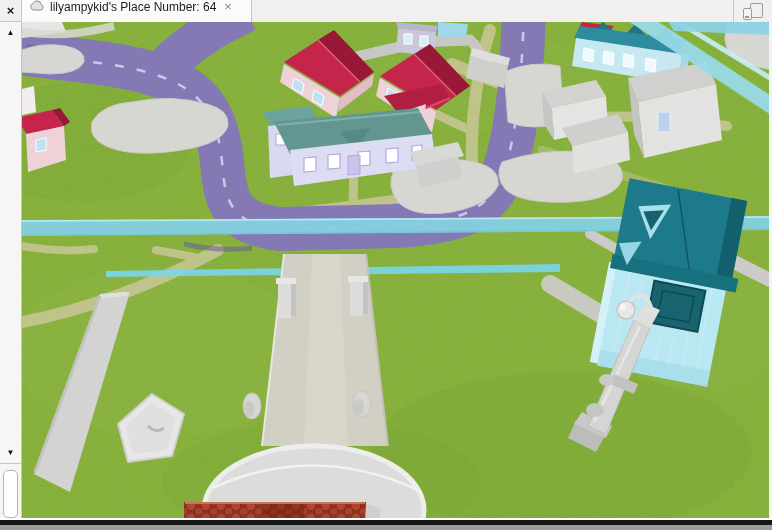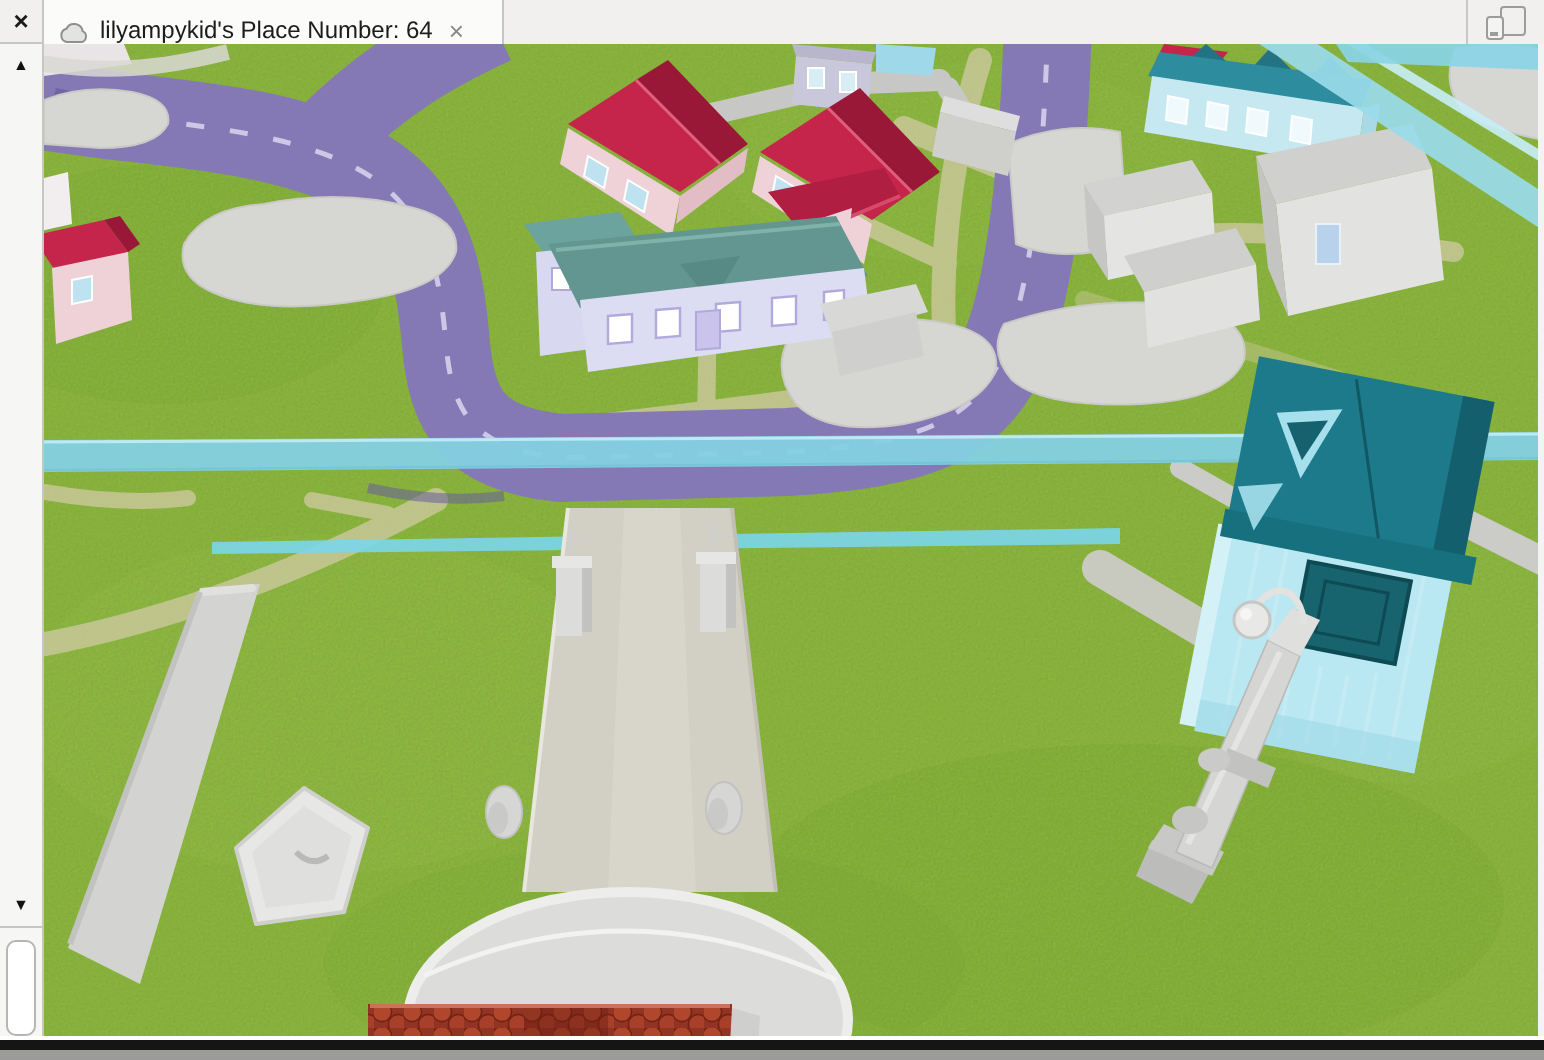--- a/index.html
+++ b/index.html
@@ -12,21 +12,21 @@
     --teal_roof:#1d7a8a; --teal_wall:#b9e7f2; --teal_door:#17646f;
     --ui_bar:#f1f0ee; --ui_tab:#fbfbfa; --ui_border:#c6c6c4; --ui_text:#1c1c1c;
     --bottom_bar:#151515;
   }
   *{margin:0;padding:0;box-sizing:border-box}
   body{font-family:"Liberation Sans",sans-serif;background:#dcdcda}
   .window{width:772px;height:530px;background:var(--ui_bar);overflow:hidden;position:relative}
   .tabbar{height:22px;display:flex;align-items:stretch;background:var(--ui_bar)}
   .strip-head{width:22px;border-right:1px solid var(--ui_border);border-bottom:1px solid var(--ui_border);
     display:flex;align-items:center;justify-content:center;font-size:13px;font-weight:bold;color:#1a1a1a}
-  .tab{width:230px;display:flex;align-items:flex-end;gap:5px;padding:0 7px;background:var(--ui_tab);
+  .tab{width:230px;display:flex;align-items:flex-start;gap:5px;padding:0 7px;background:var(--ui_tab);
     border-right:1px solid var(--ui_border);font-size:12px;color:var(--ui_text);white-space:nowrap}
   .tab-title{overflow:hidden;text-overflow:ellipsis}
   .tab-close{color:#8a8a88;font-size:13px;margin-left:3px;line-height:1}
   .tab-fill{flex:1}
   .tabbar-sep{width:1px;background:var(--ui_border)}
   .layout-btn{width:38px;display:flex;align-items:center;justify-content:center}
   .layout-icon{position:relative;width:24px;height:17px;display:block}
   .layout-icon .r1{position:absolute;right:2px;top:0;width:13px;height:15px;border:1.6px solid #9c9c9a;border-radius:2px;background:var(--ui_bar)}
   .layout-icon .r2{position:absolute;left:2px;bottom:0;width:9px;height:12px;border:1.6px solid #9c9c9a;border-radius:2px;background:#f4f4f2}
   .layout-icon .r2::after{content:"";position:absolute;left:1px;bottom:0.5px;width:4px;height:2px;background:#9c9c9a}

